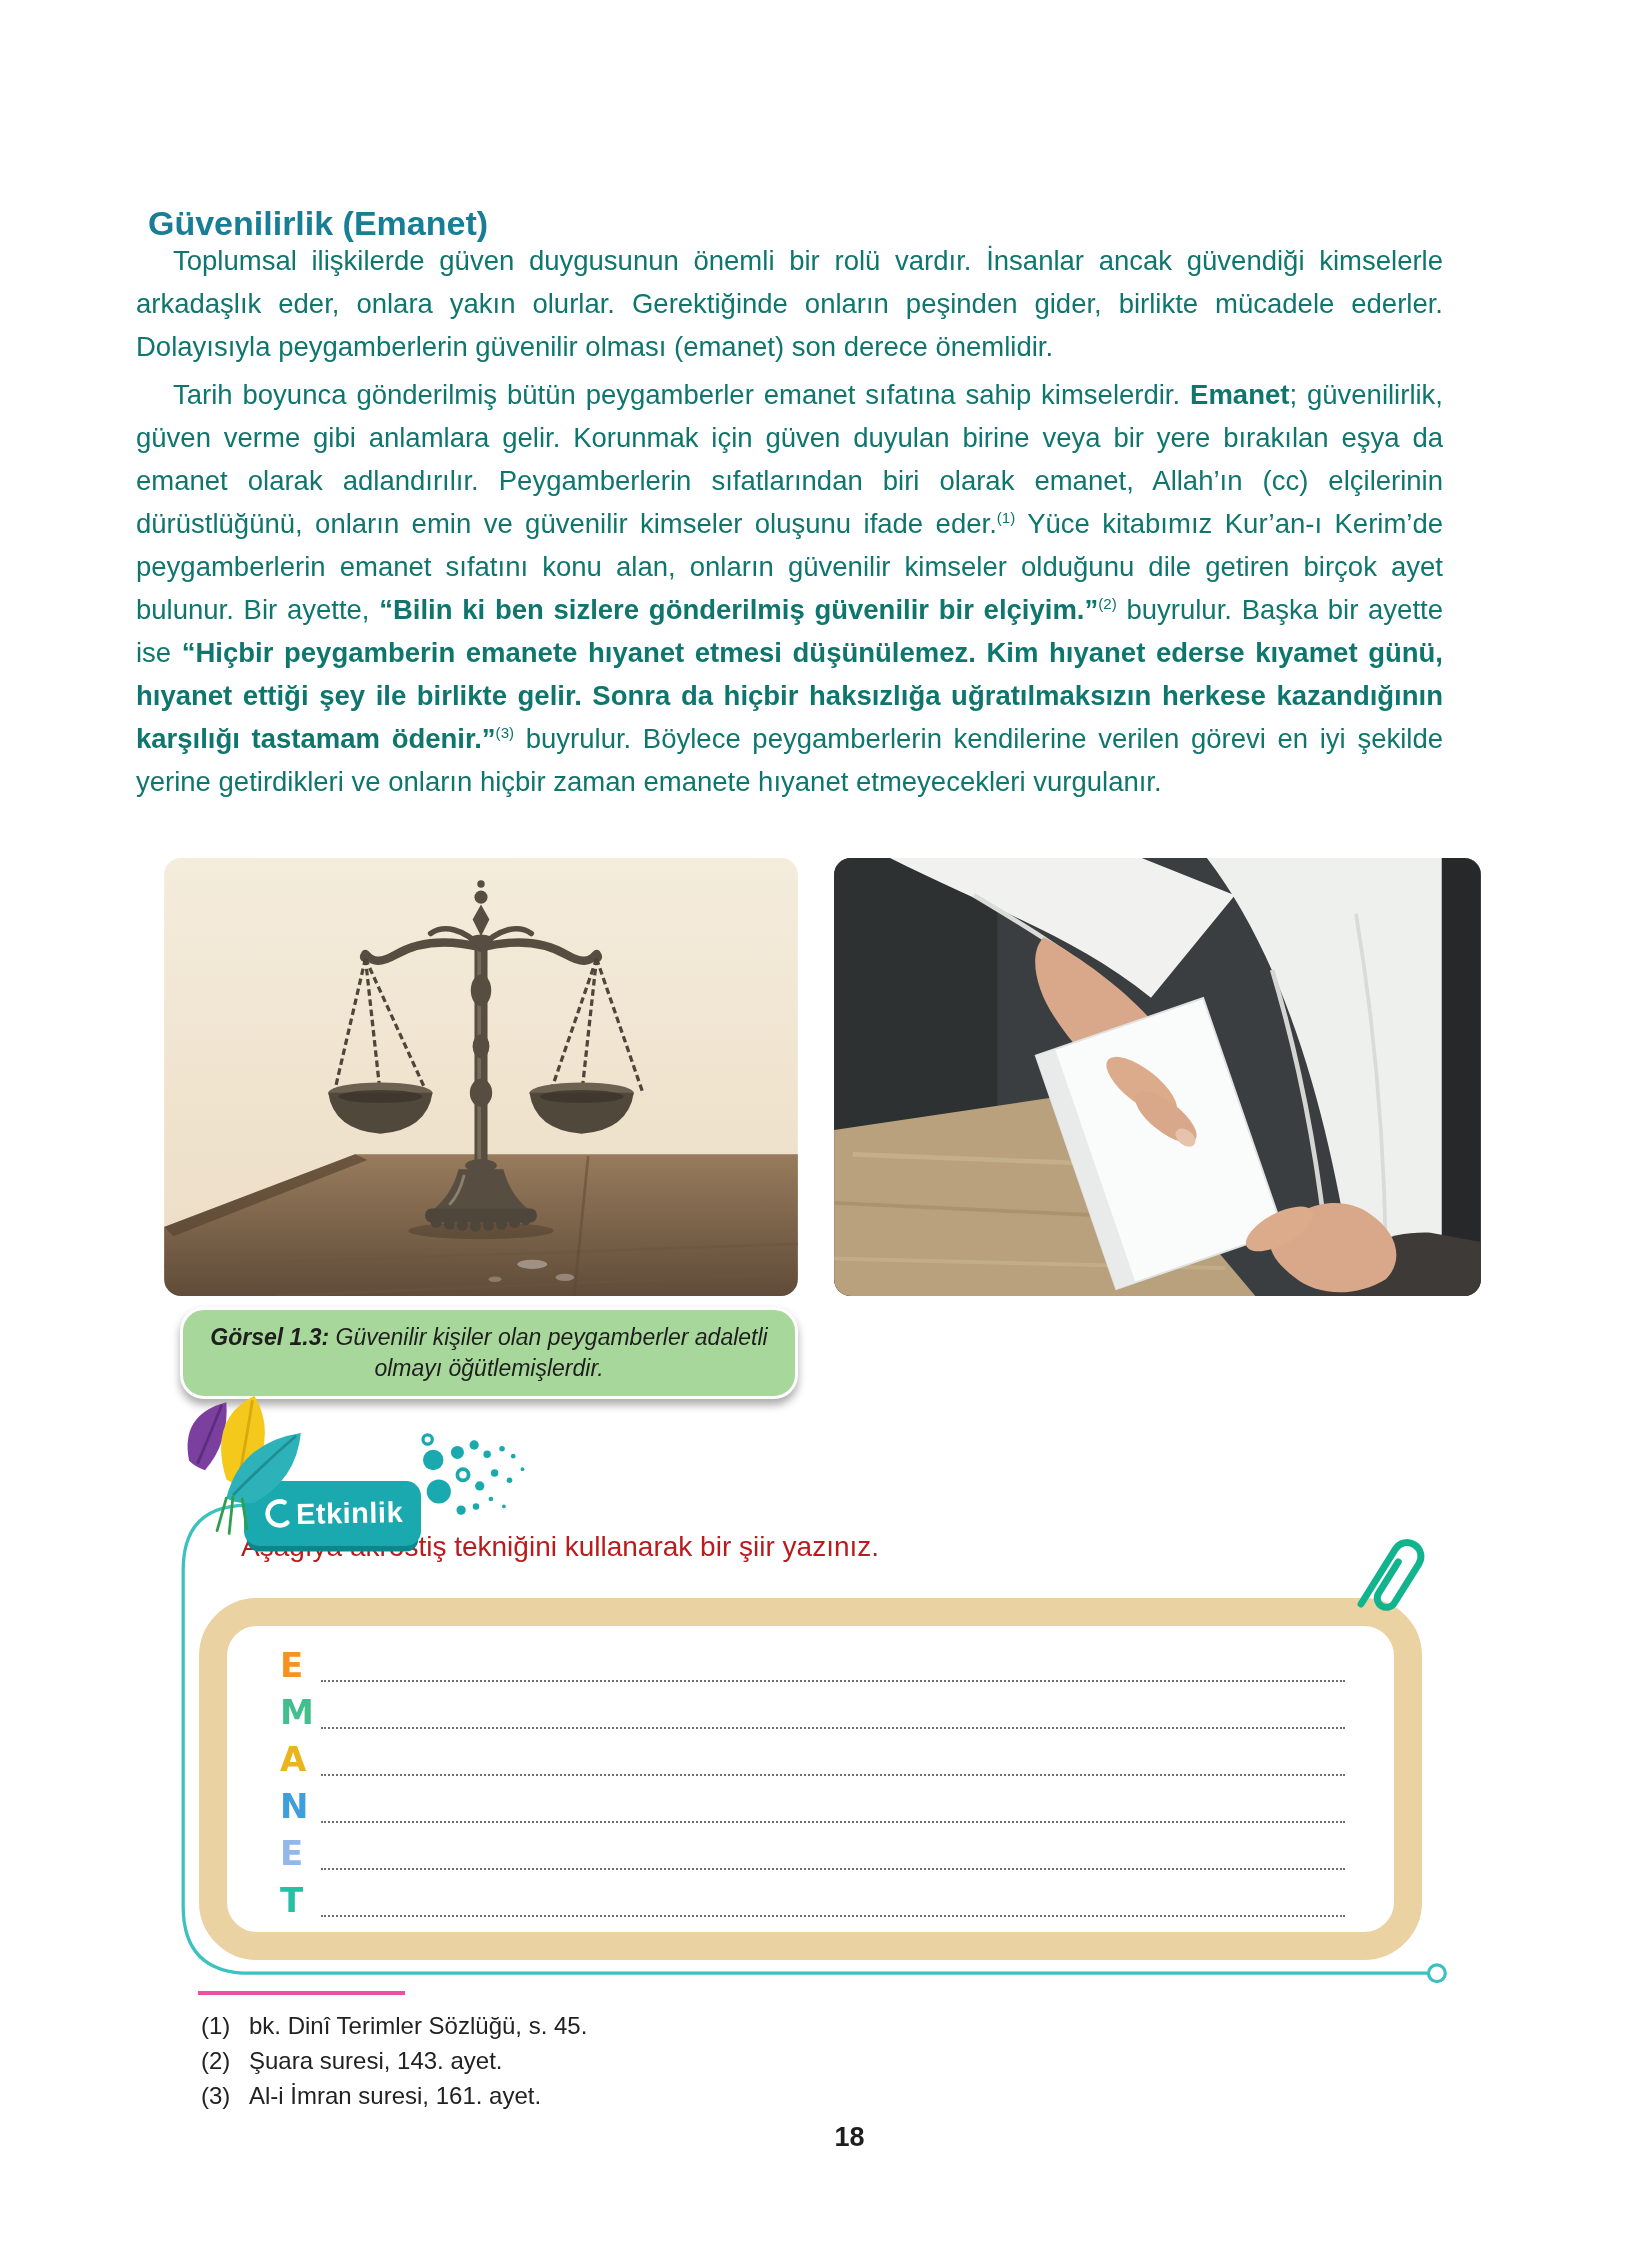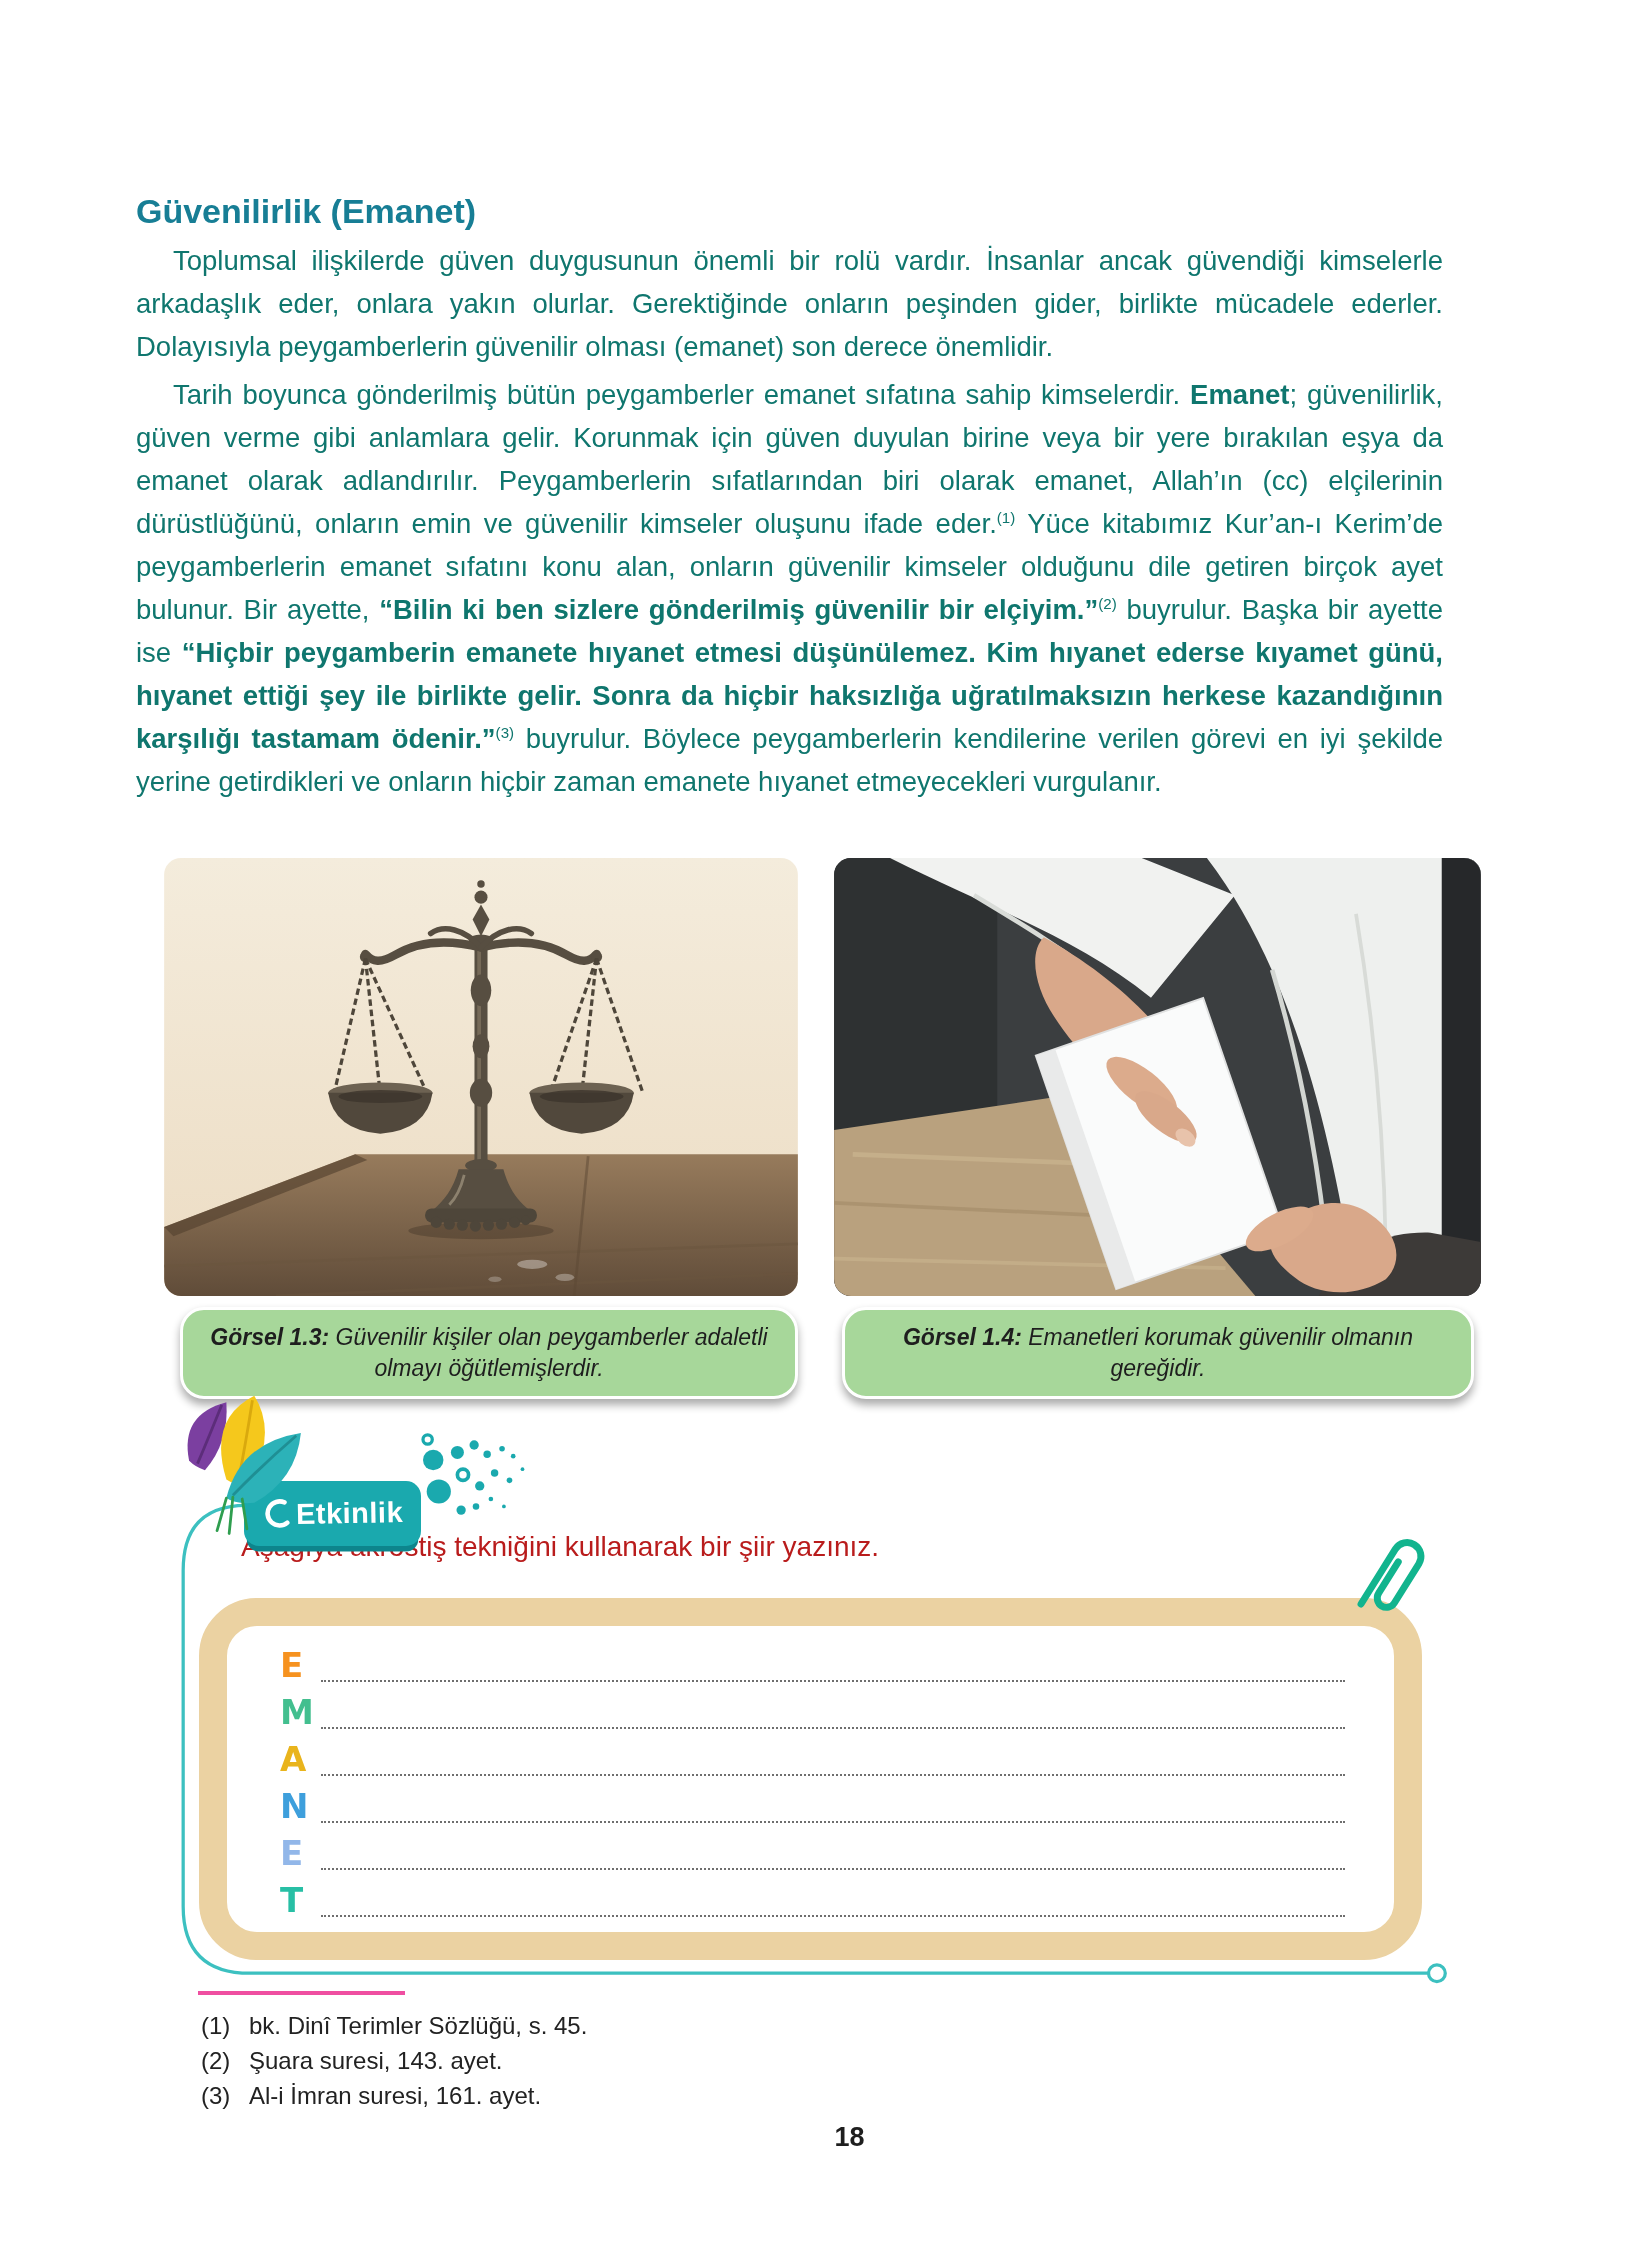--- a/index.html
+++ b/index.html
@@ -1,19 +1,19 @@
 <!DOCTYPE html>
 <html style="font-size:15px"><head>
 <meta charset="utf-8">
 <style>
   html,body{margin:0;padding:0;background:#ffffff;}
   .page{position:relative;width:1627px;height:2260px;background:#ffffff;overflow:hidden;
         font-family:"Liberation Sans", sans-serif;color:#2b2b2b;}
 
-  .page-title{position:absolute;left:136px;top:192px;margin:0;font-size:34px;font-weight:bold;}
+  .page-title{position:absolute;left:136px;top:192px;margin:12px;font-size:34px;font-weight:bold;}
 
   .para{position:absolute;left:136px;width:1307px;margin:0;font-size:27.5px;line-height:43px;
         text-align:justify;text-indent:37px;color:#0f766e;}
   #p1{top:239px;}
   #p2{top:367px;margin-top:6px;}
   .seg-bold{font-weight:bold;}
   .para sup{font-size:0.55em;line-height:0;}
 
   .fig{position:absolute;top:858px;height:438px;border-radius:17px;overflow:hidden;}
   #fig1{left:164px;width:634px;}
@@ -172,24 +172,20 @@
       <path d="M694 470 L520 470 C540 430 580 400 640 402 L694 412 Z" fill="#3d3a38"></path>
       <path d="M470 402 C500 370 545 360 575 382 C605 402 612 432 592 452 C560 472 518 470 494 450 C476 436 462 420 470 402 Z" fill="#d9a88a"></path>
       <ellipse cx="478" cy="398" rx="40" ry="17" transform="rotate(-28 478 398)" fill="#dcab8c"></ellipse>
     </svg>
   </div>
 
   <div class="caption" id="cap1" style="background-color: rgb(167, 215, 154);">
     <span class="cap-label">Görsel 1.3:</span>
     <span>Güvenilir kişiler olan peygamberler adaletli olmayı öğütlemişlerdir.</span>
   </div>
-  <div class="caption" id="cap2" style="background-color: rgb(167, 215, 154);">
-    <span class="cap-label">Görsel 1.4:</span>
-    <span>Emanetleri korumak güvenilir olmanın gereğidir.</span>
-  </div>
 
   <svg class="outline-svg" width="1305" height="522" viewBox="0 0 1400 560">
     <path d="M 95 25 Q 27 25 27 95 L 27 455 Q 27 527 99 527 L 1363 527" fill="none" stroke="#3cc0c0" stroke-width="3.5"></path>
     <circle cx="1372" cy="527" r="9" fill="#ffffff" stroke="#3cc0c0" stroke-width="3.5"></circle>
   </svg>
 
   <svg class="feathers-svg" width="140" height="149" viewBox="0 0 150 160">
     <path d="M15 75 Q 5 25 55 12 Q 58 55 32 85 Q 22 82 15 75 Z" fill="#7b3fa0"></path>
     <path d="M50 15 Q 36 50 24 78" stroke="#5c2d7a" stroke-width="3" fill="none"></path>
     <path d="M55 95 Q 35 30 85 5 Q 110 45 80 100 Q 65 102 55 95 Z" fill="#f5c81c"></path>

